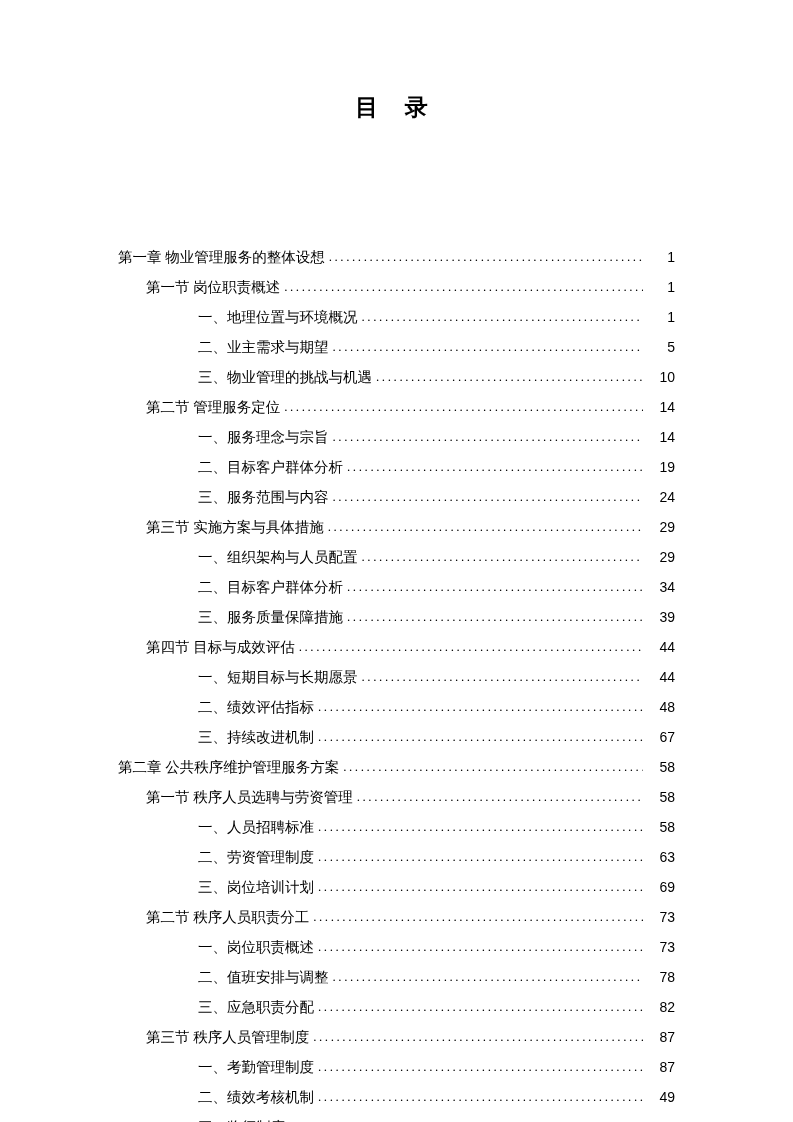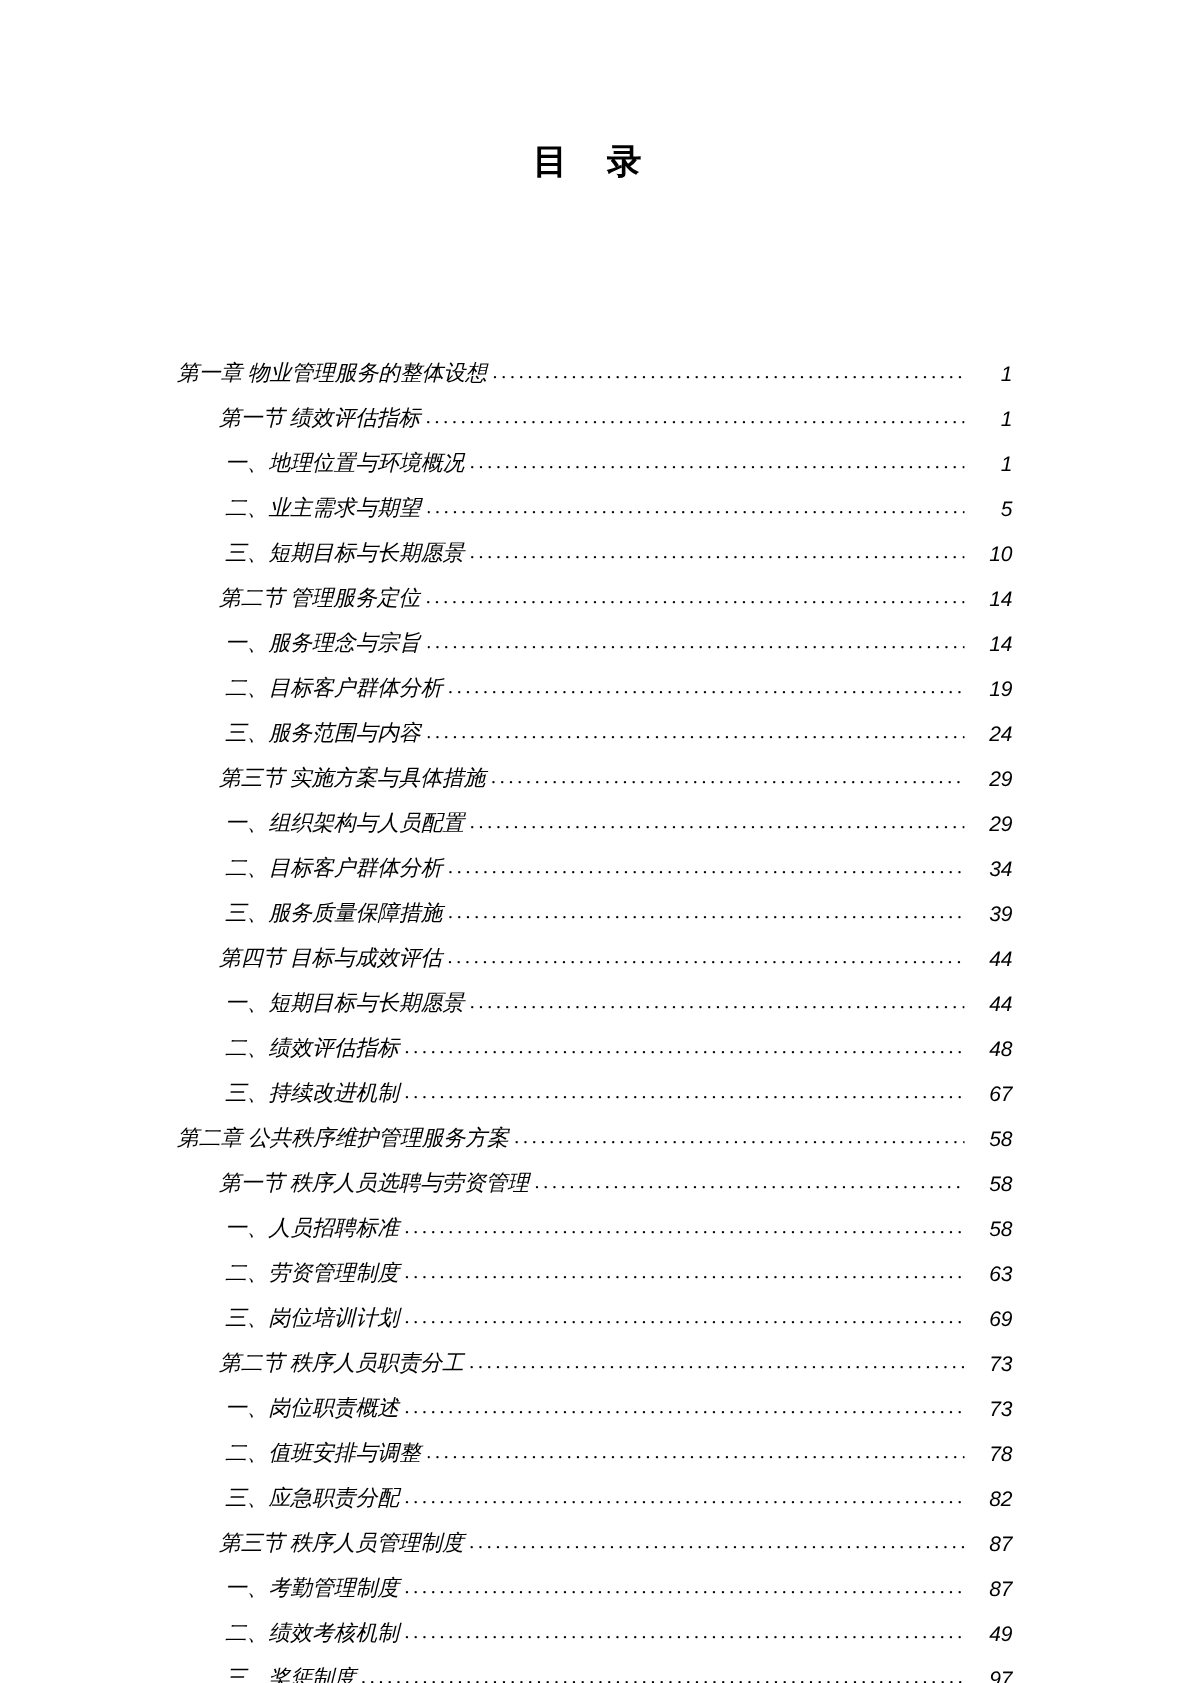--- a/index.html
+++ b/index.html
@@ -34,26 +34,25 @@
     margin: 0;
     padding: 0;
     list-style: none;
     position: absolute;
     left: 118px;
     right: 118px;
     top: 150px;
   }
   .toc-entry {
     display: flex;
-    align-items: flex-start;
+    align-items: center;
     font-size: 14.5px;
     line-height: 1;
     height: 30px;
     white-space: nowrap;
-    font-style: italic;
   }
   .toc-entry .label {
     flex: 0 0 auto;
     padding-right: 4px;
   }
   .toc-entry .leader {
     flex: 1 1 auto;
     overflow: hidden;
     white-space: nowrap;
     color: #000;
@@ -64,52 +63,52 @@
   .toc-entry .page-num {
     flex: 0 0 auto;
     text-align: right;
     min-width: 26px;
     padding-left: 6px;
     font-family: "Liberation Sans", "DejaVu Sans", sans-serif;
     font-size: 14px;
   }
   .lvl-1 .label { margin-left: 0px; font-weight: normal; }
   .lvl-2 .label { margin-left: 28px; }
-  .lvl-3 .label { margin-left: 32px; }
+  .lvl-3 .label { margin-left: 80px; }
 </style>
 </head>
 <body>
 
 <div class="page">
 
   <div class="toc-title">目  录</div>
 
   <ul class="toc-list">
       <li class="toc-entry lvl-1">
         <span class="label">第一章  物业管理服务的整体设想</span>
         <span class="leader">.........................................................................................</span>
         <span class="page-num">1</span>
       </li>
       <li class="toc-entry lvl-2">
-        <span class="label">第一节  绩效评估指标</span>
+        <span class="label">第一节  岗位职责概述</span>
         <span class="leader">.........................................................................................</span>
         <span class="page-num">1</span>
       </li>
       <li class="toc-entry lvl-3">
         <span class="label">一、地理位置与环境概况</span>
         <span class="leader">.........................................................................................</span>
         <span class="page-num">1</span>
       </li>
       <li class="toc-entry lvl-3">
         <span class="label">二、业主需求与期望</span>
         <span class="leader">.........................................................................................</span>
         <span class="page-num">5</span>
       </li>
       <li class="toc-entry lvl-3">
-        <span class="label">三、短期目标与长期愿景</span>
+        <span class="label">三、物业管理的挑战与机遇</span>
         <span class="leader">.........................................................................................</span>
         <span class="page-num">10</span>
       </li>
       <li class="toc-entry lvl-2">
         <span class="label">第二节  管理服务定位</span>
         <span class="leader">.........................................................................................</span>
         <span class="page-num">14</span>
       </li>
       <li class="toc-entry lvl-3">
         <span class="label">一、服务理念与宗旨</span>

